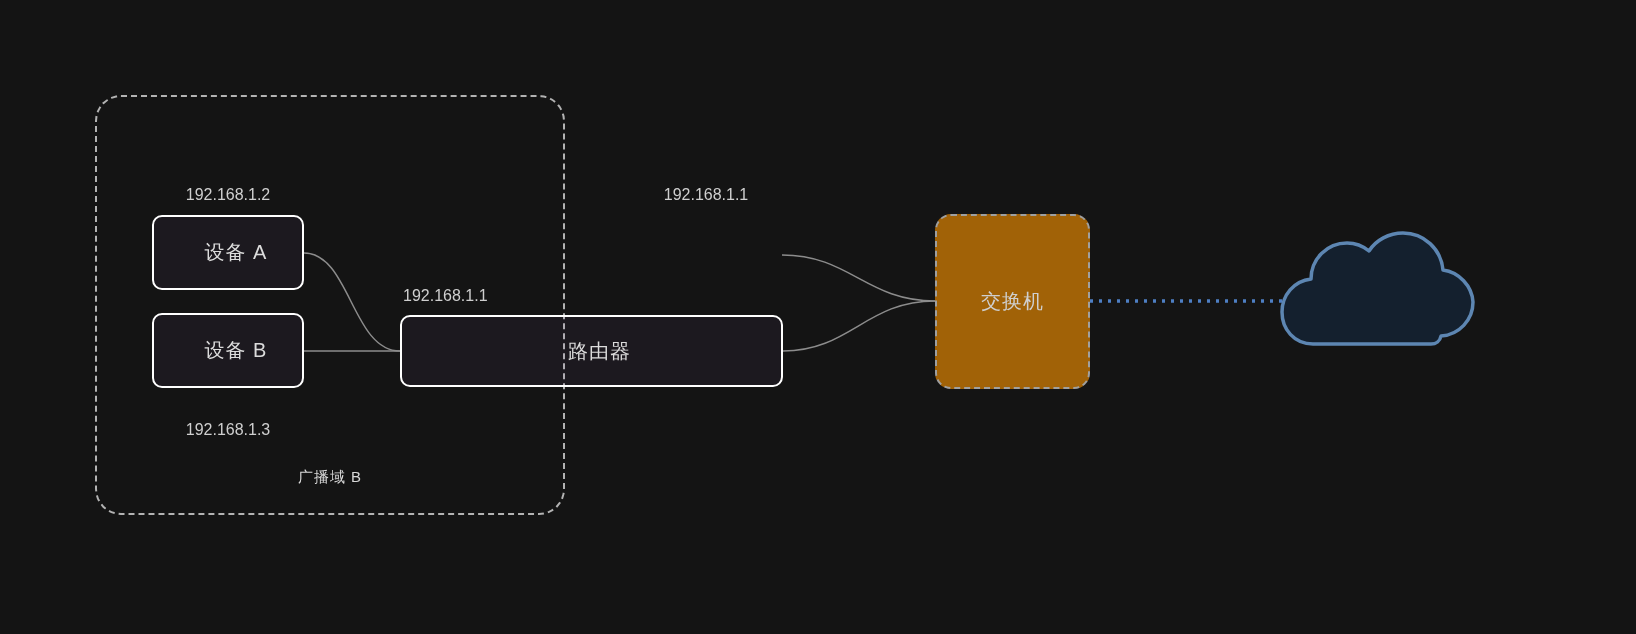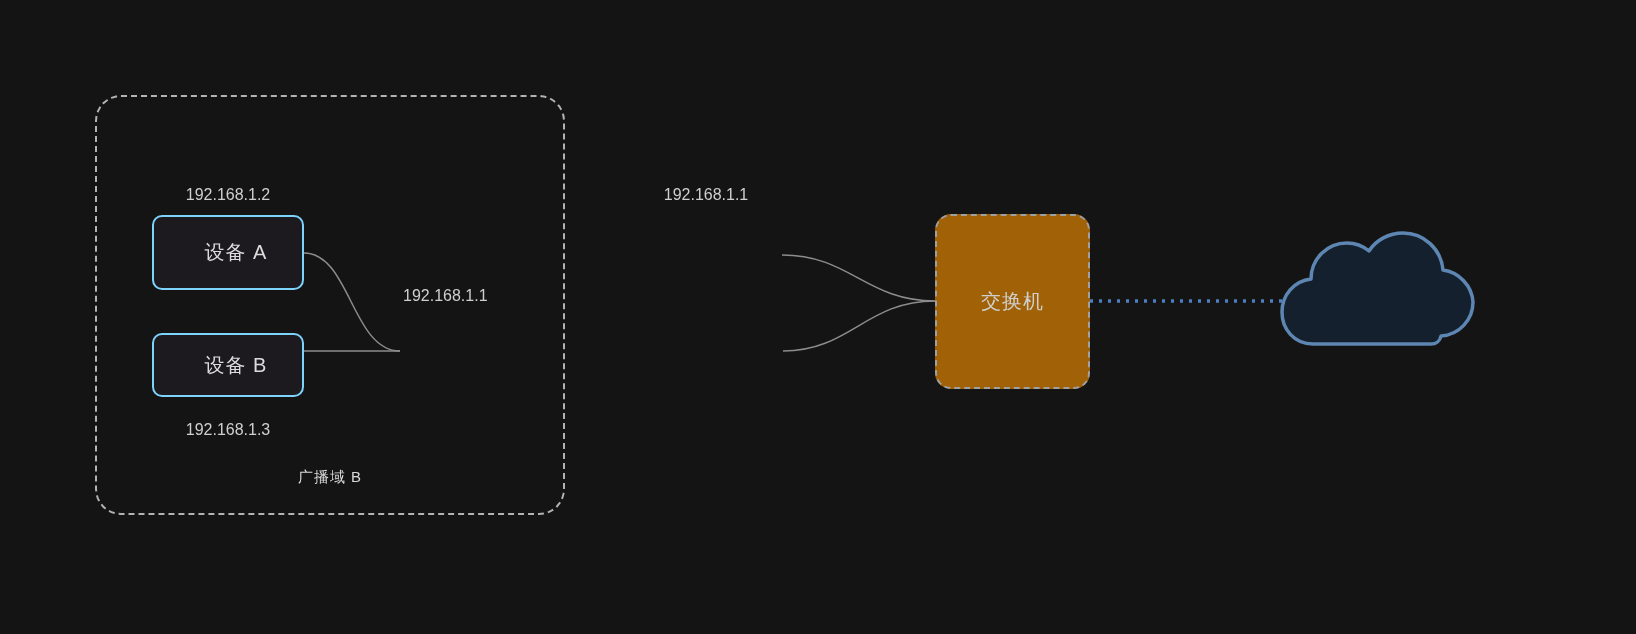--- a/index.html
+++ b/index.html
@@ -33,21 +33,21 @@
     display: flex;
     align-items: center;
     justify-content: center;
     border-radius: 10px;
     color: #dcdcdc;
     font-size: 20px;
     z-index: 2;
     letter-spacing: 1px;
   }
   .node.purple {
-    border: 2px solid #7dd3fc;
+    border: 2px solid #ffffff;
     background: rgba(145, 105, 185, 0.07);
     padding-left: 16px;
   }
   .node.orange {
     border: 2px solid #b97f2f;
     background: rgba(190, 130, 50, 0.09);
   }
   .node.switch {
     border: 2px dashed #a0a0a0;
     border-radius: 16px;
@@ -98,26 +98,29 @@
              C 1473 320 1459 335 1441 336
              C 1440 341 1436 344 1431 344
              Z" fill="#14202e" stroke="#5d86b2" stroke-width="3.5" stroke-linejoin="round"></path>
   </svg>
 
   <div class="ip center" style="left:152px; top:186px; width:152px;">192.168.1.2</div>
   <div class="node purple" style="left:152px; top:215px; width:152px; height:75px;">
     <span>设备 A</span>
   </div>
 
-  <div class="node purple" style="left:152px; top:313px; width:152px; height:64px;margin-top:20px;">
+  <div class="node purple" style="left:152px; top:313px; width:152px; height:75px;">
     <span>设备 B</span>
   </div>
   <div class="ip center" style="left:152px; top:421px; width:152px;">192.168.1.3</div>
 
   <div class="ip" style="left:403px; top:287px;">192.168.1.1</div>
+  <div class="node purple" style="left:400px; top:315px; width:383px; height:72px;">
+    <span>路由器</span>
+  </div>
 
   <div class="ip center" style="left:630px; top:186px; width:152px;">192.168.1.1</div>
 
   <div class="node switch" style="left:935px; top:214px; width:155px; height:175px;">
     <span>交换机</span>
   </div>
 
 </div>
 
 </body></html>

